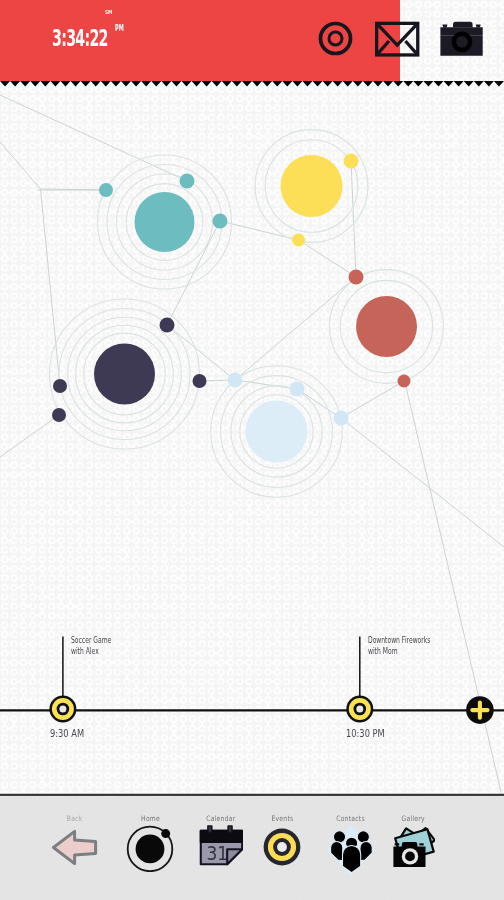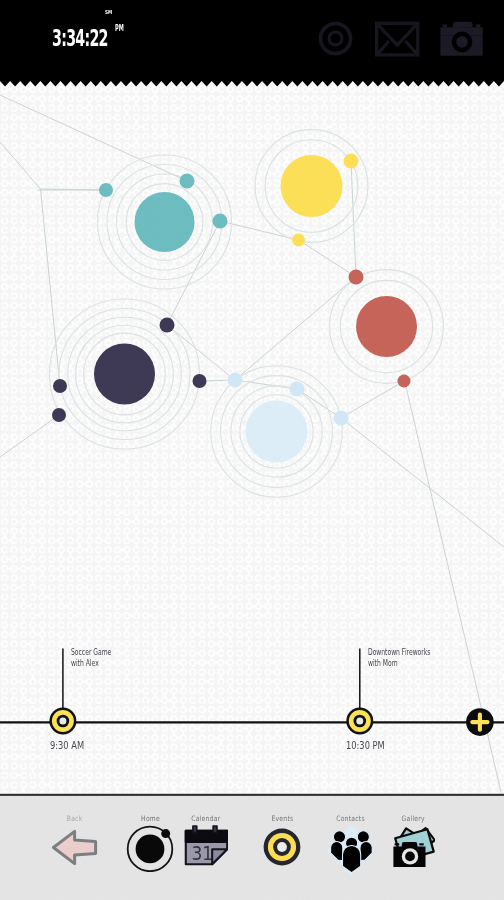--- a/index.html
+++ b/index.html
@@ -2,36 +2,36 @@
 <html><head>
 <meta charset="utf-8">
 <title>Timeline</title>
 <style>
   html,body{margin:0;padding:0;background:#fff;}
   body{width:504px;height:900px;overflow:hidden;
        font-family:"DejaVu Sans",sans-serif;-webkit-font-smoothing:antialiased;}
   #phone{position:relative;width:504px;height:900px;overflow:hidden;background:#f7f7f7;}
 
   
-  #statusbar{position:absolute;left:0;top:0;width:504px;height:81px;background:#000000;z-index:30;}
+  #statusbar{position:absolute;left:0;top:0;width:400px;height:81px;background:#ef4444;z-index:30;}
   #zigzag{position:absolute;left:0;top:81px;width:504px;height:6px;z-index:31;}
   .clock{position:absolute;left:52px;top:29px;color:#fff;font-size:23.5px;line-height:18px;
          font-family:"DejaVu Sans",sans-serif;font-weight:700;letter-spacing:-1.2px;
          transform:scaleX(.605);transform-origin:left top;white-space:nowrap;}
   .meridiem{position:absolute;left:115px;top:23.5px;color:#fff;font-size:8.2px;line-height:8px;
             font-weight:700;transform:scaleX(.62);transform-origin:left top;}
   .carrier{position:absolute;left:105px;top:10px;color:#fff;font-size:5.4px;line-height:5px;
            font-weight:700;transform:scaleX(.78);transform-origin:left top;}
   .sb-icon{position:absolute;top:20px;}
 
   
   #scene{position:absolute;left:0;top:0;width:504px;height:794px;z-index:5;}
 
   
-  #timeline{position:absolute;left:0;top:600px;width:504px;height:194px;z-index:12;}
+  #timeline{position:absolute;left:0;top:588px;width:504px;height:194px;z-index:12;}
   .tl-title{position:absolute;font-size:8px;line-height:9px;color:#44444c;
             transform:scaleX(.755);transform-origin:left top;white-space:nowrap;}
   .tl-time{position:absolute;font-size:11px;line-height:11px;color:#4a4a52;
            transform:scaleX(.755);transform-origin:left top;white-space:nowrap;}
 
   
   #grain{position:absolute;left:0;top:0;z-index:40;pointer-events:none;mix-blend-mode:multiply;}
   #navbar{position:absolute;left:0;top:796px;width:504px;height:104px;background:#e6e6e6;z-index:20;}
   #navline{position:absolute;left:0;top:792.5px;width:504px;height:3.5px;z-index:21;
            background:linear-gradient(#e9e9e9 0,#bdbdbd 28%,#2f2f2f 50%,#2b2b2b 80%,#c9c9c9 100%);}
@@ -336,21 +336,21 @@
       <div class="nav-item" style="left: 106px; width: 90px;">
         <div class="nav-label-wrap"><div class="nav-label">Home</div></div>
         <div class="nav-icon-wrap" style="top: 25.5px;">
           <svg width="50" height="50" viewBox="0 0 50 50">
             <circle cx="24" cy="26.9" r="22.3" fill="none" stroke="#151515" stroke-width="1.8"></circle>
             <circle cx="24" cy="26.9" r="14.4" fill="#090909"></circle>
             <circle cx="39.7" cy="11.6" r="4.5" fill="#090909"></circle>
           </svg>
         </div>
       </div>
-      <div class="nav-item" style="left: 161px; width: 90px;">
+      <div class="nav-item" style="left: 176px; width: 90px;">
         <div class="nav-label-wrap"><div class="nav-label">Calendar</div></div>
         <div class="nav-icon-wrap" style="top: 29px;">
           <svg width="44" height="44" viewBox="0 0 42 42">
             <path d="M1.7 5.5 H41.2 V23.1 L26.9 37.4 H1.7 Z" fill="#9b9aac" stroke="#141321" stroke-width="2.0" stroke-linejoin="round"></path>
             <path d="M1.7 5.5 H41.2 V16.2 H1.7 Z" fill="#0c0b12" stroke="#0c0b12" stroke-width="2.0" stroke-linejoin="round"></path>
             <path d="M8.5 1.0 h3.7 v6.3 h-3.7 z" fill="#37353f" stroke="#14131d" stroke-width="1.5" stroke-linejoin="round"></path>
             <path d="M27.8 1.0 h3.7 v6.3 h-3.7 z" fill="#37353f" stroke="#14131d" stroke-width="1.5" stroke-linejoin="round"></path>
             <text x="17.5" y="33.0" font-family="DejaVu Sans, sans-serif" font-size="19" font-weight="400" fill="#34323f" text-anchor="middle" transform="scale(0.86,1) translate(2.9,0)">31</text>
             <path d="M26.9 37.4 V23.1 H41.2 Z" fill="#8d8c9e" stroke="#141321" stroke-width="2.0" stroke-linejoin="round"></path>
           </svg>

